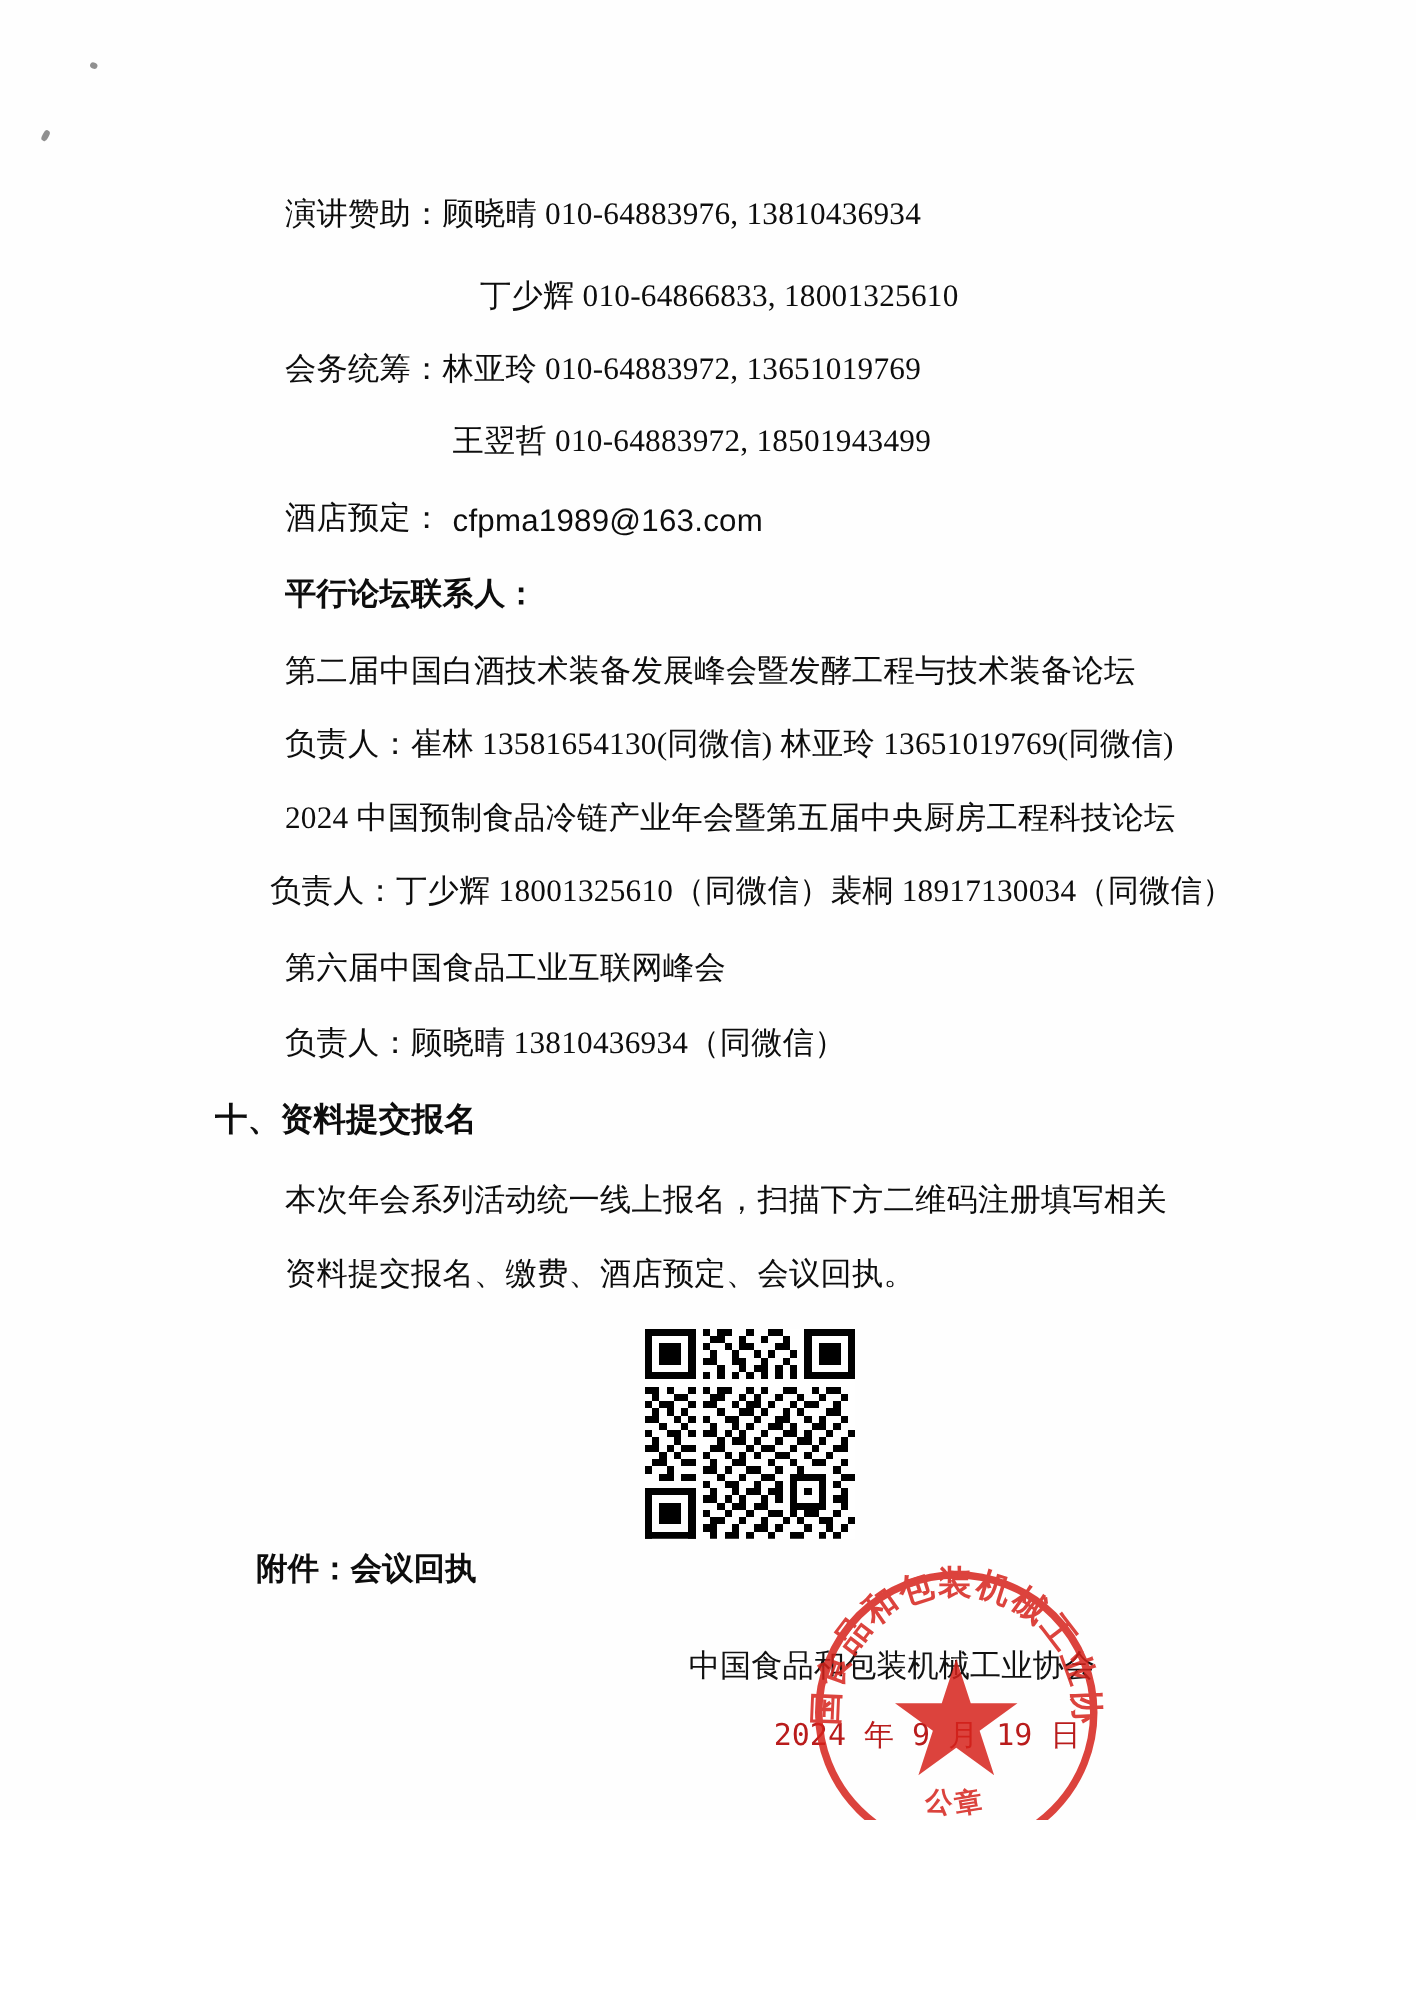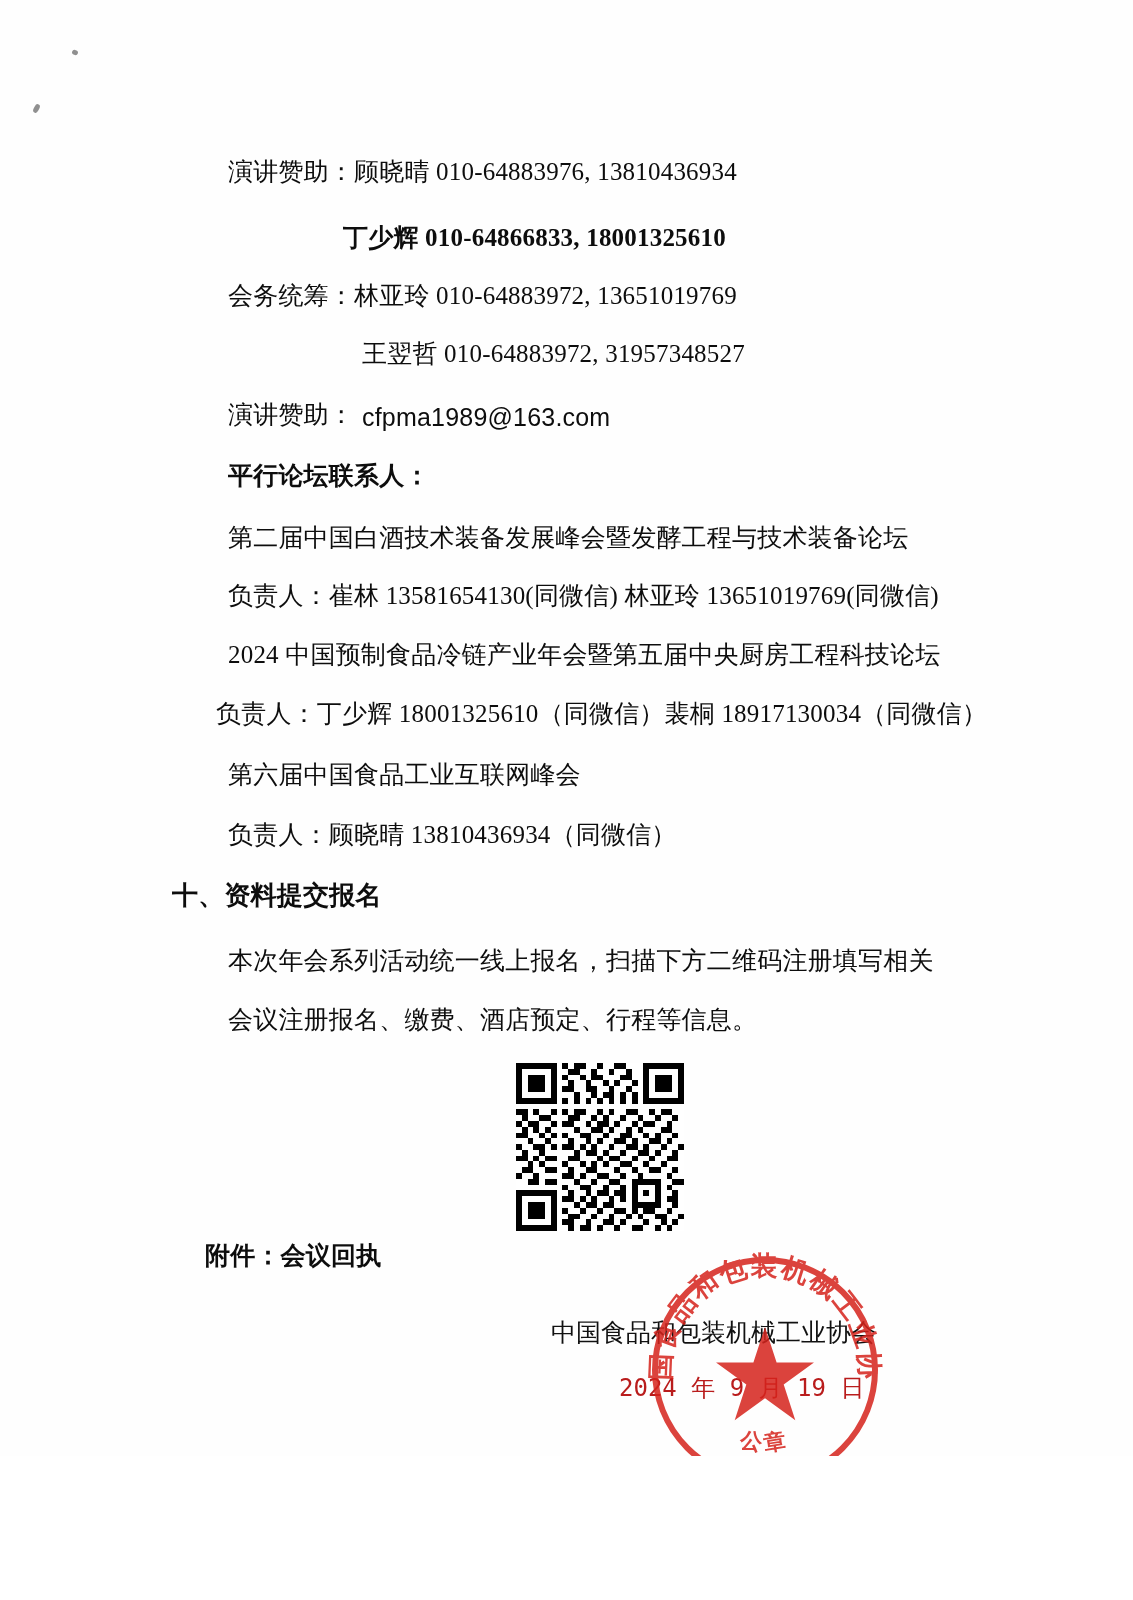--- a/index.html
+++ b/index.html
@@ -102,44 +102,44 @@
 
 <div class="page">
 
   <span class="speck a"></span>
   <span class="speck b"></span>
 
   <div class="content">
 
     <div class="line" style="left:228px; top:159px;">演讲赞助：顾晓晴 010-64883976, 13810436934</div>
 
-    <div class="line" style="left:343px; top:225px;font-weight:bold;">丁少辉 010-64866833, 18001325610</div>
+    <div class="line" style="left:384px; top:225px;">丁少辉 010-64866833, 18001325610</div>
 
     <div class="line" style="left:228px; top:283px;">会务统筹：林亚玲 010-64883972, 13651019769</div>
 
-    <div class="line" style="left:362px; top:341px;">王翌哲 010-64883972, 31957348527</div>
-
-    <div class="line" style="left:228px; top:402px;">演讲赞助：</div>
+    <div class="line" style="left:362px; top:341px;">王翌哲 010-64883972, 18501943499</div>
+
+    <div class="line" style="left:228px; top:402px;">酒店预定：</div>
     <div class="line mono" style="left:362px; top:405px;">cfpma1989@163.com</div>
 
     <div class="line bold" style="left:228px; top:463px;">平行论坛联系人：</div>
 
     <div class="line" style="left:228px; top:525px;">第二届中国白酒技术装备发展峰会暨发酵工程与技术装备论坛</div>
     <div class="line" style="left:228px; top:583px;text-align:center;">负责人：崔林 13581654130(同微信) 林亚玲 13651019769(同微信)</div>
 
     <div class="line" style="left:228px; top:642px;">2024 中国预制食品冷链产业年会暨第五届中央厨房工程科技论坛</div>
     <div class="line" style="left:216px; top:701px;">负责人：丁少辉 18001325610（同微信）裴桐 18917130034（同微信）</div>
 
     <div class="line" style="left:228px; top:762px;">第六届中国食品工业互联网峰会</div>
     <div class="line" style="left:228px; top:822px;text-align:center;">负责人：顾晓晴 13810436934（同微信）</div>
 
     <div class="line heading" style="left:172px; top:883px;">十、资料提交报名</div>
 
     <div class="line" style="left:228px; top:948px;">本次年会系列活动统一线上报名，扫描下方二维码注册填写相关</div>
-    <div class="line" style="left:228px; top:1007px;">会议注册报名、缴费、酒店预定、行程等信息。</div>
+    <div class="line" style="left:228px; top:1007px;">资料提交报名、缴费、酒店预定、会议回执。</div>
 
     <div class="qr-wrap">
       <svg class="qr" viewBox="0 0 29 29" shape-rendering="crispEdges">
         <rect width="29" height="29" fill="#ffffff"></rect>
         <g fill="#000000">
 
           <rect x="0" y="0" width="7" height="1"></rect>
             <rect x="0" y="6" width="7" height="1"></rect>
           <rect x="0" y="0" width="1" height="7"></rect>
             <rect x="6" y="0" width="1" height="7"></rect>

